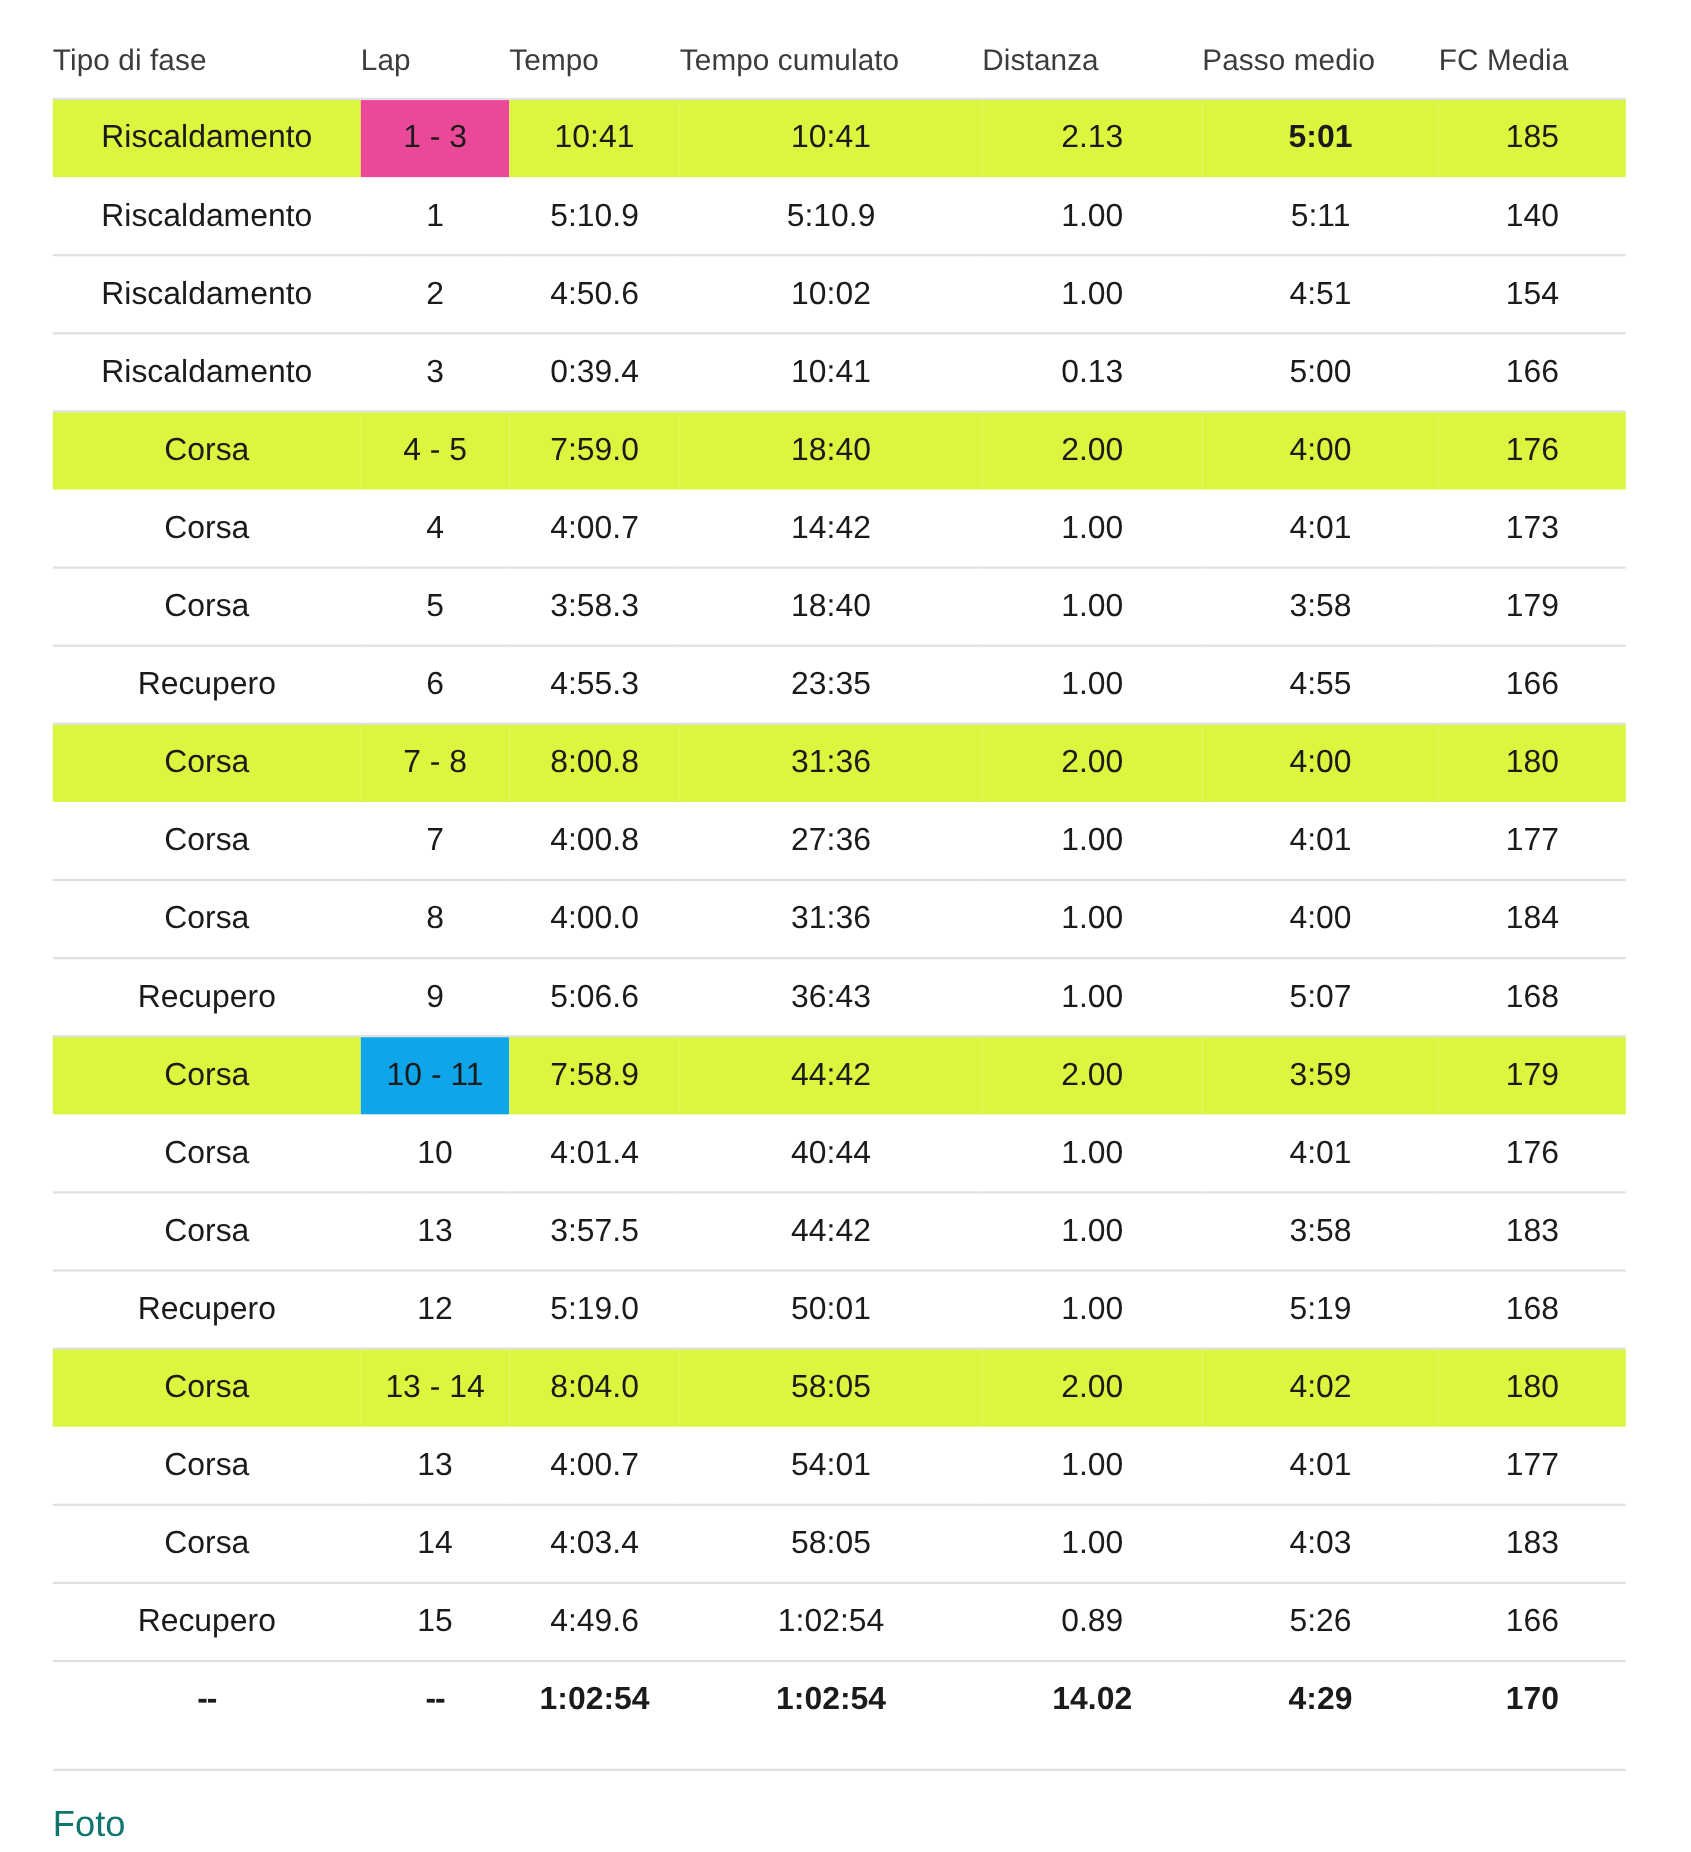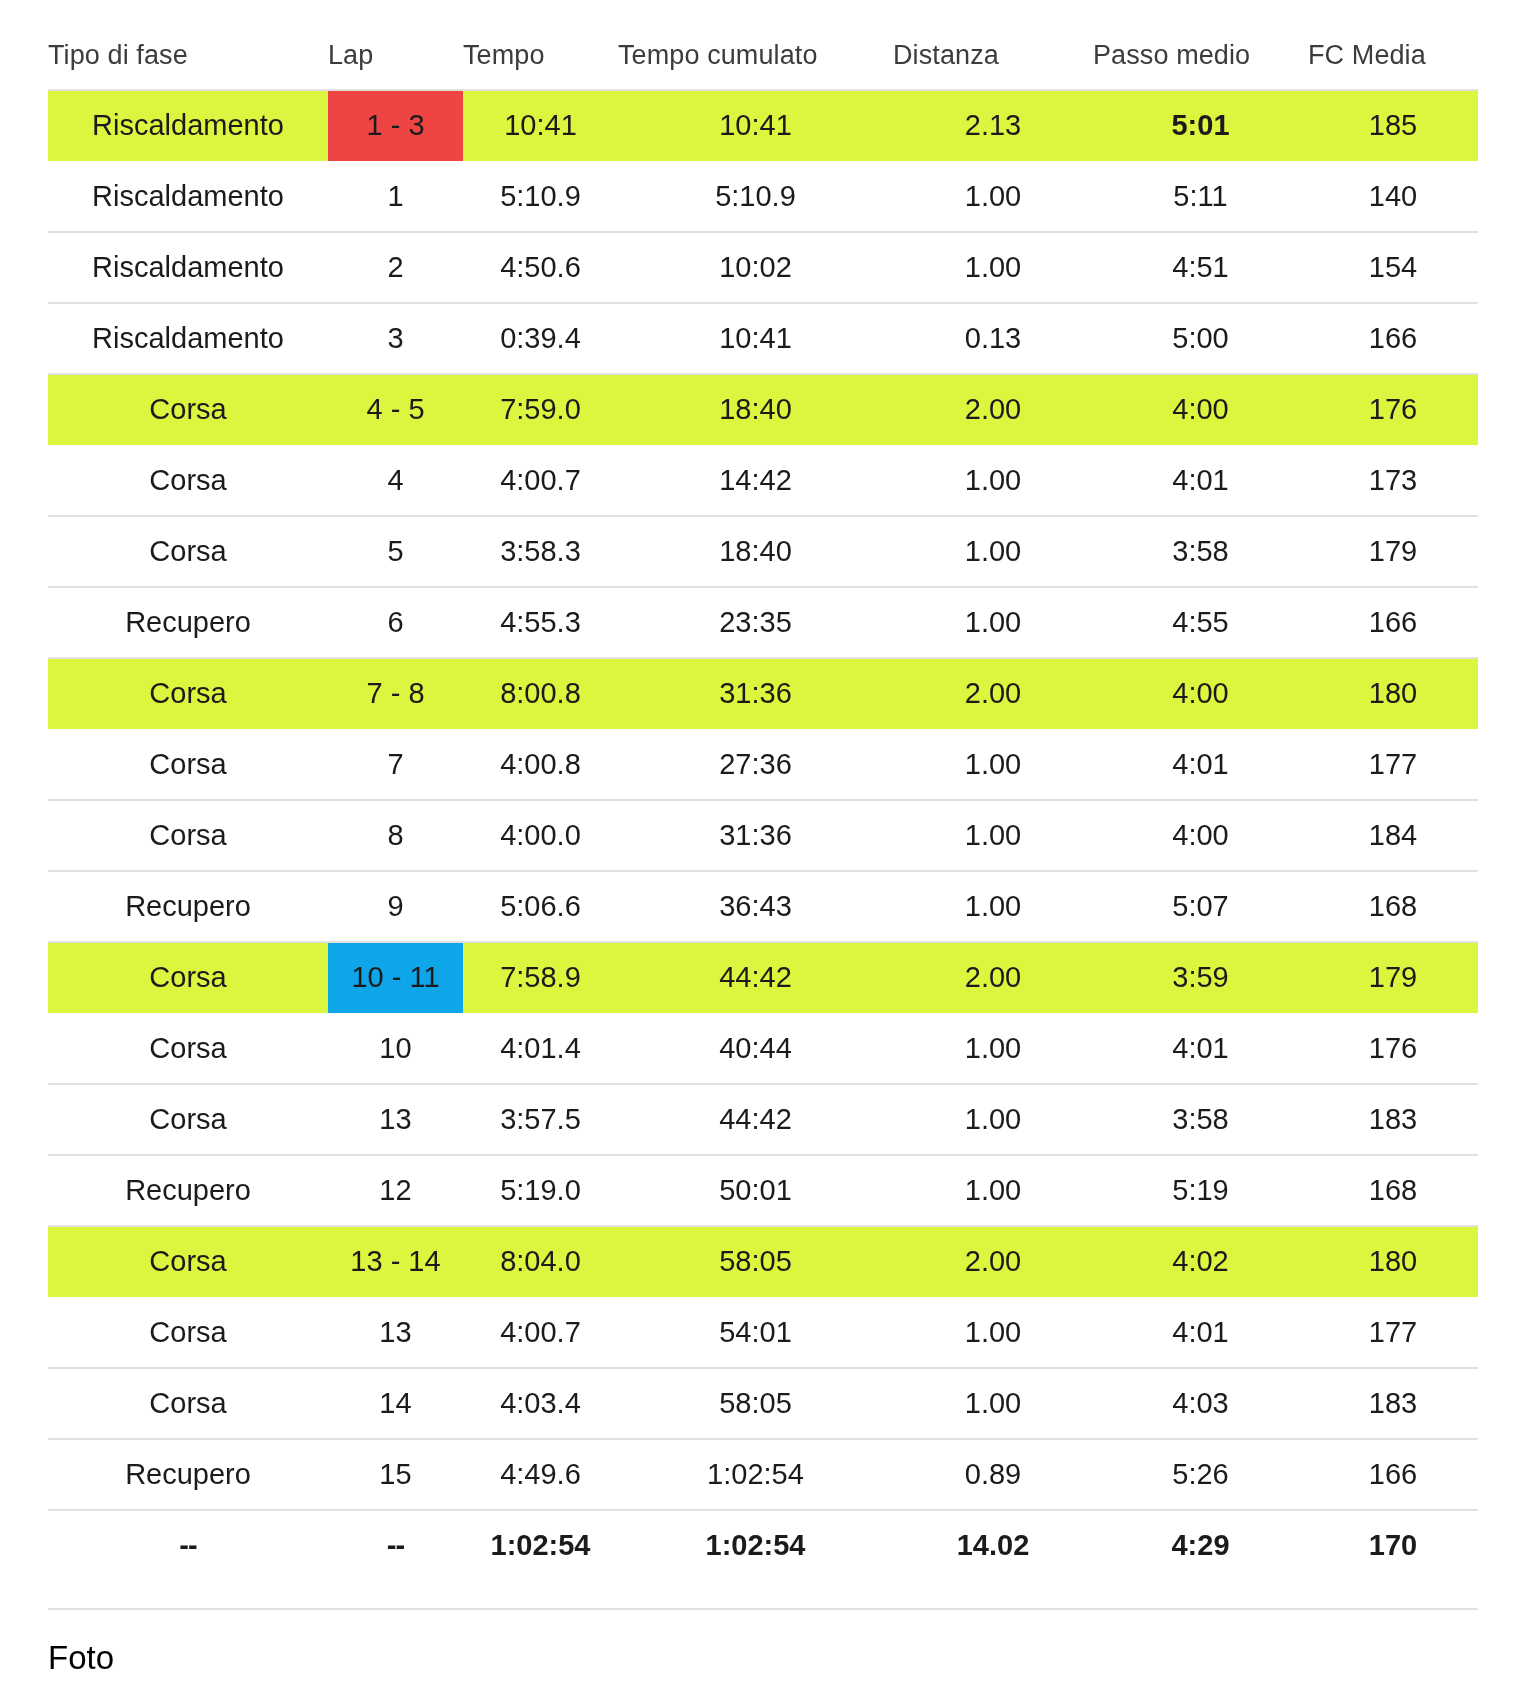--- a/index.html
+++ b/index.html
@@ -90,21 +90,21 @@
     width: 1430px;
     height: 2px;
     background: #e0e0e0;
   }
 
   .foto-label {
     position: absolute;
     left: 48px;
     top: 1641px;
     font-size: 33px;
-    color: #000000;
+    color: #0f766e;
     font-weight: 400;
     line-height: 1;
     white-space: nowrap;
   }
 </style>
 </head>
 <body>
 
 <div class="page">
 
@@ -125,21 +125,21 @@
         <th>Tempo</th>
         <th>Tempo cumulato</th>
         <th>Distanza</th>
         <th>Passo medio</th>
         <th>FC Media</th>
       </tr>
     </thead>
     <tbody id="laps-body">
         <tr class="summary first-row">
           <td style="background: rgb(220, 245, 63);">Riscaldamento</td>
-          <td style="background: #ef4444;">1 - 3</td>
+          <td style="background: #ec4899;">1 - 3</td>
           <td style="background: rgb(220, 245, 63);">10:41</td>
           <td style="background: rgb(220, 245, 63);">10:41</td>
           <td style="background: rgb(220, 245, 63);">2.13</td>
           <td style="background: rgb(220, 245, 63); font-weight: bold;">5:01</td>
           <td style="background: rgb(220, 245, 63);">185</td>
         </tr>
         <tr>
           <td>Riscaldamento</td>
           <td>1</td>
           <td>5:10.9</td>

